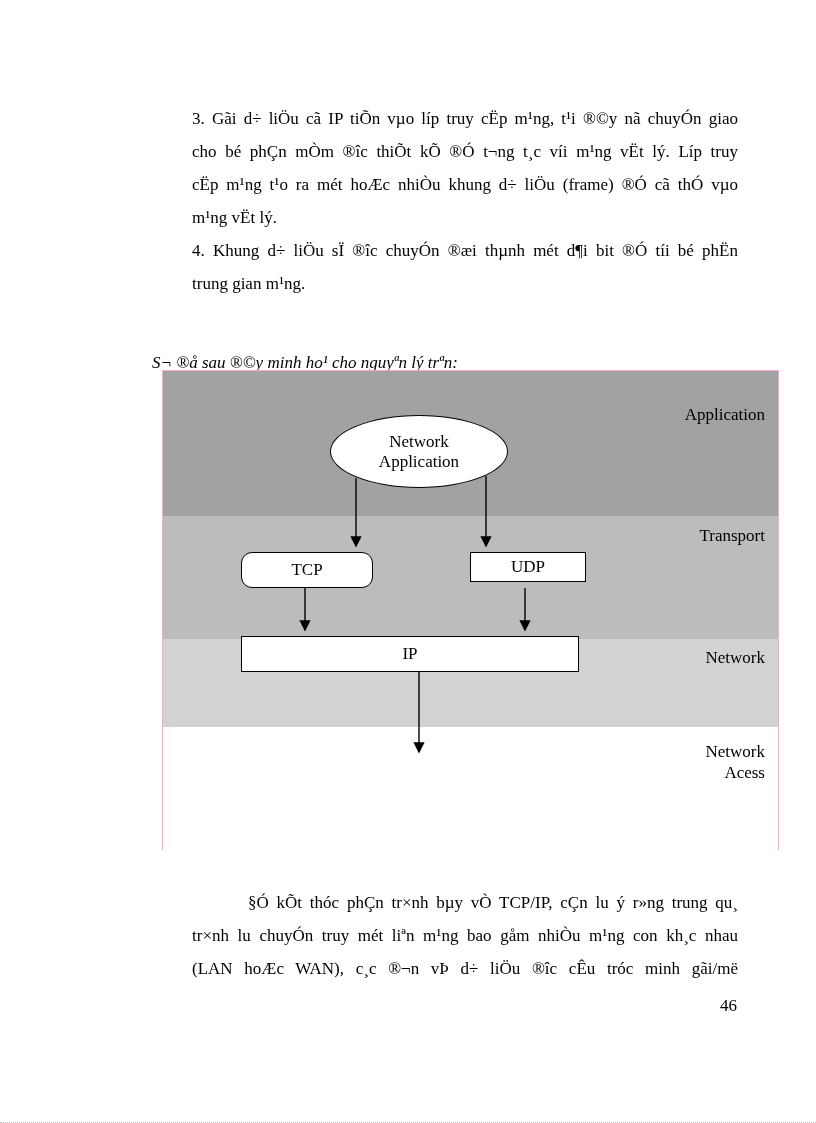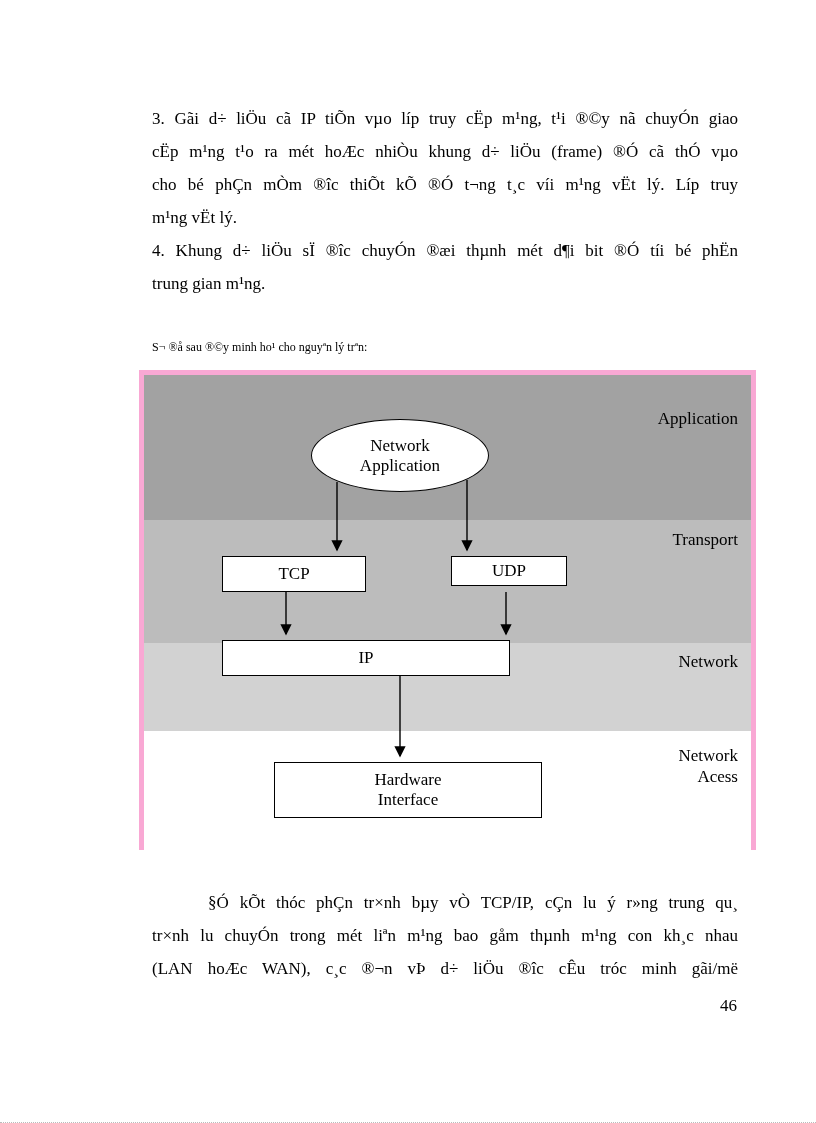--- a/index.html
+++ b/index.html
@@ -13,32 +13,32 @@
     position:absolute; inset:0; width:816px; height:1123px;
     background:#fff; overflow:hidden;
     border-bottom:1px dotted #bbb;
   }
   .textblock {
     position:absolute; left:152px; width:586px;
     font-size:17px; line-height:33px;
   }
   #block-main { top:102px; }
   #block-closing { top:886px; }
-  .line { white-space:normal; }
+  .line { white-space:normal;margin-left:40px; }
   .line.justify { text-align:justify; text-align-last:justify; -moz-text-align-last:justify; }
   .line.indent { text-indent:56px; }
   #caption {
-    position:absolute; left:152px; top:336px;
-    font-size:12px; line-height:22px;
+    position:absolute; left:152px; top:352px;
+    font-size:17px; line-height:22px;font-style:italic;
   }
   
   .diagram {
-    position:absolute; left:139px; top:370px;
+    position:absolute; left:162px; top:370px;
     width:617px; height:480px;
-    border:5px solid #f9a8d4; background:#a3a3a3;
+    border:1px solid #f9a8d4; background:#a3a3a3;
   }
   .band { position:relative; width:100%; }
   .band1 { height:145px; background:#a2a2a2; }
   .band2 { height:123px;  background:#bcbcbc; }
   .band3 { height:88px;  background:#d2d2d2; }
   .band4 { height:149px; background:#ffffff; }
   .band-label {
     position:absolute; right:13px;
     font-size:17px; text-align:right;
     white-space:pre-line; line-height:21px;
@@ -50,41 +50,41 @@
   .node {
     position:absolute; background:#fff; border:1px solid #000;
     display:flex; align-items:center; justify-content:center;
     font-size:17px; text-align:center; line-height:20px;
     white-space:pre-line;
   }
   .node.ellipse {
     left:167px; top:44px; width:178px; height:73px;
     border-radius:50%;
   }
-  .node.tcp { left:78px;  top:181px; width:144px; height:36px; }
+  .node.tcp { left:78px;  top:181px; width:132px; height:36px;border-radius:11px; }
   .node.udp { left:307px; top:181px; width:116px; height:30px; }
-  .node.ip  { left:78px;  top:265px; width:288px; height:36px; }
+  .node.ip  { left:78px;  top:265px; width:338px; height:36px; }
   .node.hardware { left:130px; top:387px; width:268px; height:56px; }
   .arrows {
     position:absolute; left:0; top:0; width:617px; height:480px;
     pointer-events:none;
   }
   .page-number {
     position:absolute; right:79px; top:996px; font-size:17px;
   }
 </style>
 </head>
 <body>
 
 <div class="page">
 
   <div class="textblock" id="block-main">
     <div class="line justify">3. Gãi d÷ liÖu cã IP tiÕn vµo líp truy cËp m¹ng, t¹i ®©y nã chuyÓn giao</div>
+    <div class="line justify">cho bé phÇn mÒm ®îc thiÕt kÕ ®Ó t¬ng t¸c víi m¹ng vËt lý. Líp truy</div>
     <div class="line justify">cËp m¹ng t¹o ra mét hoÆc nhiÒu khung d÷ liÖu (frame) ®Ó cã thÓ vµo</div>
-    <div class="line justify">cho bé phÇn mÒm ®îc thiÕt kÕ ®Ó t¬ng t¸c víi m¹ng vËt lý. Líp truy</div>
     <div class="line">m¹ng vËt lý.</div>
     <div class="line justify">4. Khung d÷ liÖu sÏ ®îc chuyÓn ®æi thµnh mét d¶i bit ®Ó tíi bé phËn</div>
     <div class="line">trung gian m¹ng.</div>
   </div>
 
   <div id="caption">S¬ ®å sau ®©y minh ho¹ cho nguyªn lý trªn:</div>
 
   <div class="diagram">
 
     <div class="band band1">
@@ -112,26 +112,24 @@
       <line x1="142" y1="217" x2="142" y2="259" stroke="#000" stroke-width="1.4" marker-end="url(#ah)"></line>
       <line x1="362" y1="217" x2="362" y2="259" stroke="#000" stroke-width="1.4" marker-end="url(#ah)"></line>
       <line x1="256" y1="301" x2="256" y2="381" stroke="#000" stroke-width="1.4" marker-end="url(#ah)"></line>
     </svg>
 
     <div class="node ellipse">Network
 Application</div>
     <div class="node tcp">TCP</div>
     <div class="node udp">UDP</div>
     <div class="node ip">IP</div>
-    <div class="node hardware">Hardware
-Interface</div>
 
   </div>
 
   <div class="textblock" id="block-closing">
     <div class="line justify indent">§Ó kÕt thóc phÇn tr×nh bµy vÒ TCP/IP, cÇn lu ý r»ng trung qu¸</div>
-    <div class="line justify">tr×nh lu chuyÓn trong mét liªn m¹ng bao gåm thµnh m¹ng con kh¸c nhau</div>
+    <div class="line justify">tr×nh lu chuyÓn truy mét liªn m¹ng bao gåm nhiÒu m¹ng con kh¸c nhau</div>
     <div class="line justify">(LAN hoÆc WAN), c¸c ®¬n vÞ d÷ liÖu ®îc cÊu tróc minh gãi/më</div>
   </div>
 
   <div class="page-number">46</div>
 
 </div>
 
 </body></html>

